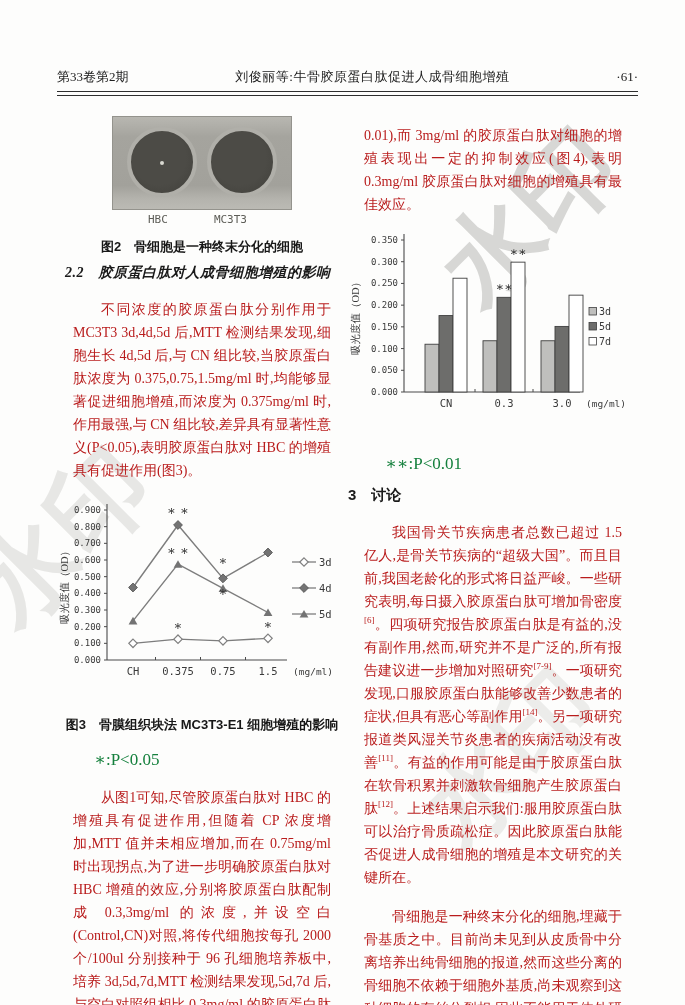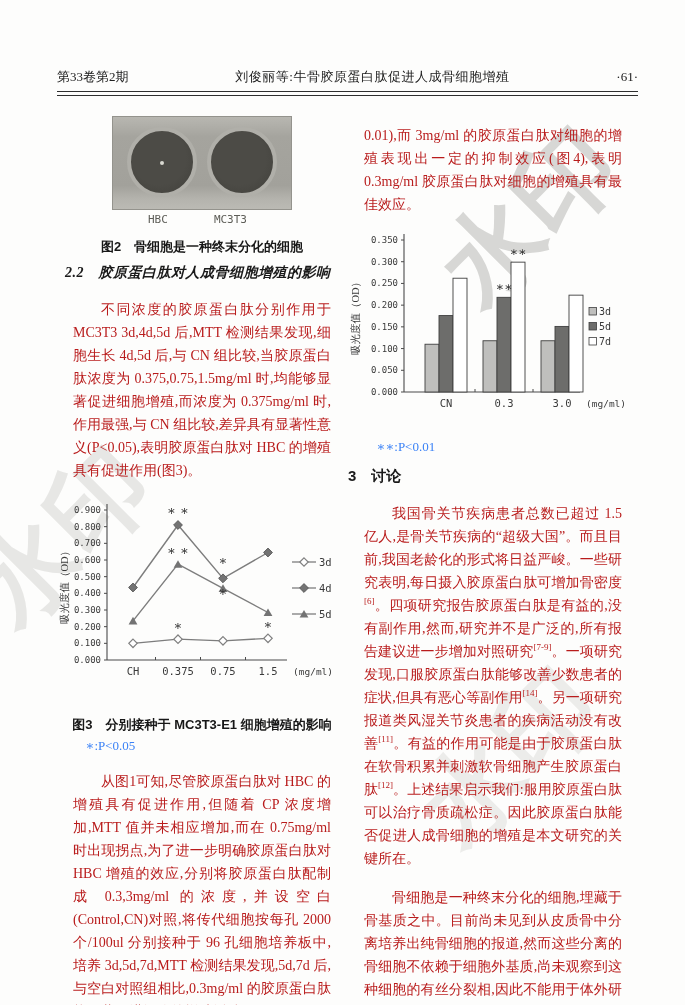--- a/index.html
+++ b/index.html
@@ -31,21 +31,21 @@
                 font-size:11px;color:#5d5d57;display:flex;}
   .photo-labels .pl1{margin-left:36px;}
   .photo-labels .pl2{margin-left:46px;}
   .figcap{font-family:"Liberation Sans","DejaVu Sans",sans-serif;font-weight:bold;font-size:13px;
           text-align:center;margin:12px 0 4px;color:#171717;}
   .h22{font-size:14px;font-style:italic;font-weight:bold;margin:8px 8px 3px;letter-spacing:0.5px;}
   .h3{font-family:"Liberation Sans","DejaVu Sans",sans-serif;font-weight:bold;font-size:15px;margin:12px 0 5px;}
   p{margin:16px;font-size:14px;line-height:23px;text-align:justify;color:#b91c1c;}
   p.indent{text-indent:2em;}
   sup{font-size:9px;line-height:0;}
-  .footnote{font-size:13px;margin:1px 0 8px 2.2em;color:#3b82f6;}
+  .footnote{font-size:17px;margin:15px 0 8px 2.2em;color:#15803d;}
   .chart{margin:6px 0 0 -2px;}
   .pageno{position:absolute;left:0;right:2px;bottom:30px;text-align:center;font-size:12px;color:#3a3a3a;}
 </style>
 </head>
 <body>
 
 <div class="page">
   <div class="wm wm1">水印</div>
   <div class="wm wm2">水印</div>
   <div class="wm wm3">水印</div>
@@ -132,21 +132,21 @@
               <line x1="237" y1="64" x2="261" y2="64" stroke="#7d7d7d" stroke-width="1.3"></line>
               <path d="M249 59.8L253.2 64L249 68.2L244.8 64Z" fill="#ffffff" stroke="#808080" stroke-width="1.2"></path>
               <text x="264" y="67.5" font-size="10.5" font-family="DejaVu Sans Mono, monospace" fill="#3a3a3a">3d</text>
               <line x1="237" y1="90" x2="261" y2="90" stroke="#7d7d7d" stroke-width="1.3"></line>
               <path d="M249 85.6L253.4 90L249 94.4L244.6 90Z" fill="#737373" stroke="#5e5e5e" stroke-width="1"></path>
               <text x="264" y="93.5" font-size="10.5" font-family="DejaVu Sans Mono, monospace" fill="#3a3a3a">4d</text>
               <line x1="237" y1="116" x2="261" y2="116" stroke="#7d7d7d" stroke-width="1.3"></line>
               <path d="M249 112L253.4 119.6L244.6 119.6Z" fill="#737373"></path>
               <text x="264" y="119.5" font-size="10.5" font-family="DejaVu Sans Mono, monospace" fill="#3a3a3a">5d</text>
             </svg></div>
-        <div class="figcap">图3　分别接种于 MC3T3-E1 细胞增殖的影响</div>
+        <div class="figcap">图3　骨膜组织块法 MC3T3-E1 细胞增殖的影响</div>
         <div class="footnote">∗:P&lt;0.05</div>
 
         <p class="indent">从图1可知,尽管胶原蛋白肽对 HBC 的增殖具有促进作用,但随着 CP 浓度增加,MTT 值并未相应增加,而在 0.75mg/ml 时出现拐点,为了进一步明确胶原蛋白肽对 HBC 增殖的效应,分别将胶原蛋白肽配制成 0.3,3mg/ml 的浓度,并设空白(Control,CN)对照,将传代细胞按每孔 2000 个/100ul 分别接种于 96 孔细胞培养板中,培养 3d,5d,7d,MTT 检测结果发现,5d,7d 后,与空白对照组相比,0.3mg/ml 的胶原蛋白肽能显著促进细胞的增殖活动(P&lt;</p>
       </div>
 
       <div class="col">
         <p>0.01),而 3mg/ml 的胶原蛋白肽对细胞的增殖表现出一定的抑制效应(图4),表明0.3mg/ml 胶原蛋白肽对细胞的增殖具有最佳效应。</p>
 
         <div id="fig4" class="chart"><svg width="290" height="202" viewBox="0 0 290 202">
               <line x1="58" y1="2" x2="58" y2="160" stroke="#4a4a4a" stroke-width="1.1"></line>

